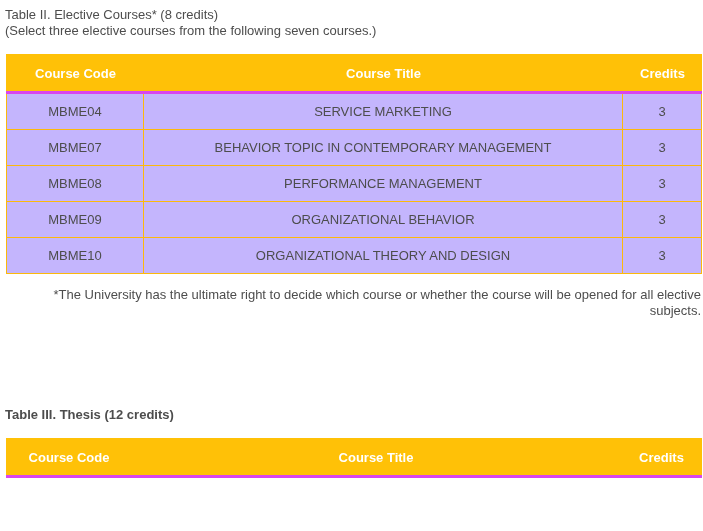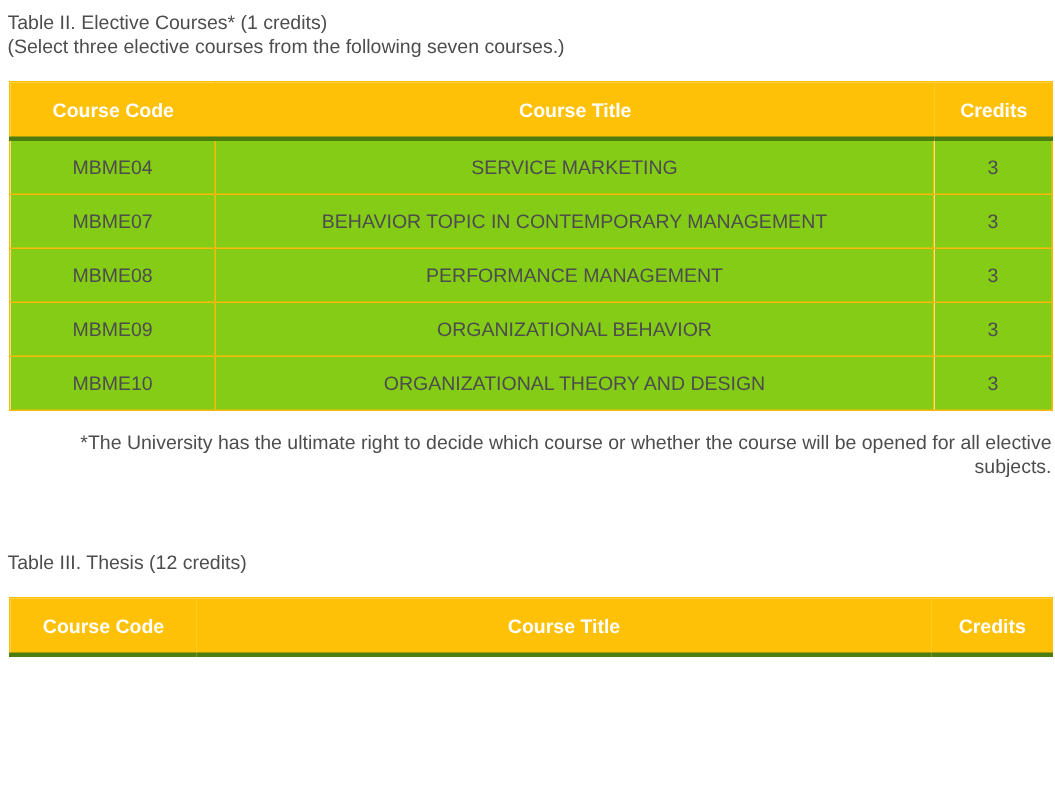--- a/index.html
+++ b/index.html
@@ -22,49 +22,49 @@
   table.course{
     border-collapse:collapse;
     table-layout:fixed;
     width:695px;
     margin-left:1px;
     margin-top:15px;
   }
   table.course th{
     background:var(--gold);
     border:1px solid var(--gold);
-    border-bottom:3px solid #4d7c0f;
+    border-bottom:3px solid #d946ef;
     color:#ffffff;
     font-weight:bold;
     font-size:13px;
     padding:11px 4px 10px 5px;
     text-align:center;
   }
   table.course td{
     border:1px solid var(--gold-border);
-    background:#84cc16;
+    background:#c4b5fd;
     font-size:13px;
     color:var(--text);
     padding:10px 4px;
     text-align:center;
     overflow:hidden;
     white-space:nowrap;
   }
   .footnote{margin-top:13px;text-align:right;}
-  .title2{margin-top:48px;}
+  .title2{margin-top:88px;font-weight:bold;}
   
   .t2 .col-code{width:137px;} .t2 .col-title{width:479px;} .t2 .col-credits{width:79px;}
   .t3 .col-code{width:124px;} .t3 .col-title{width:490px;} .t3 .col-credits{width:81px;}
 </style>
 </head>
 <body>
 
 <div class="page">
 
-  <p class="line title1">Table II. Elective Courses* (1 credits)</p>
+  <p class="line title1">Table II. Elective Courses* (8 credits)</p>
 
   <p class="line subtitle">(Select three elective courses from the following seven courses.)</p>
 
   <table class="course t2">
     <colgroup>
       <col class="col-code">
         <col class="col-title">
         <col class="col-credits">
     </colgroup>
   <thead>

